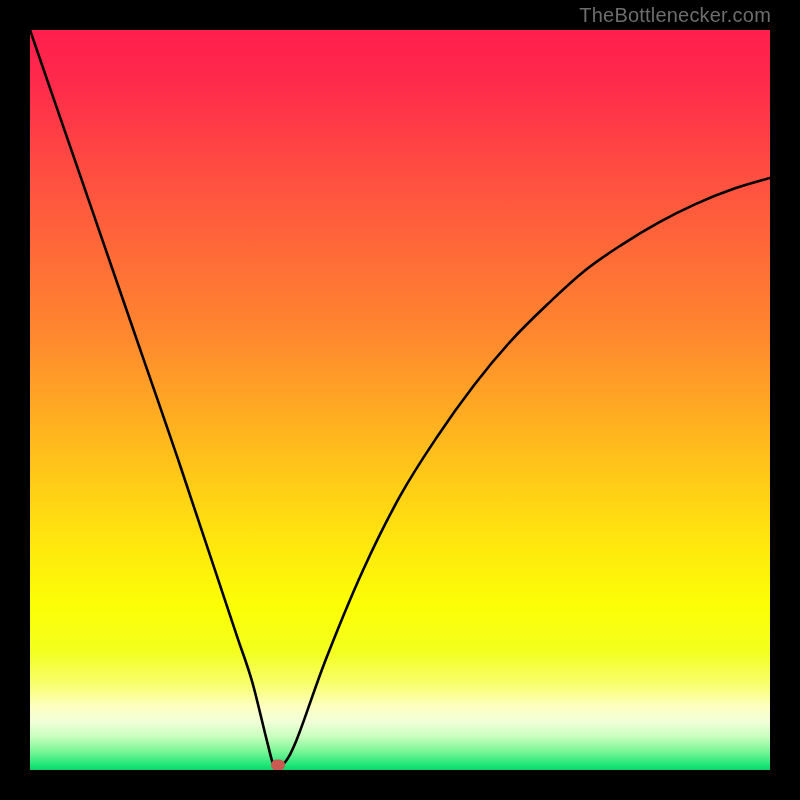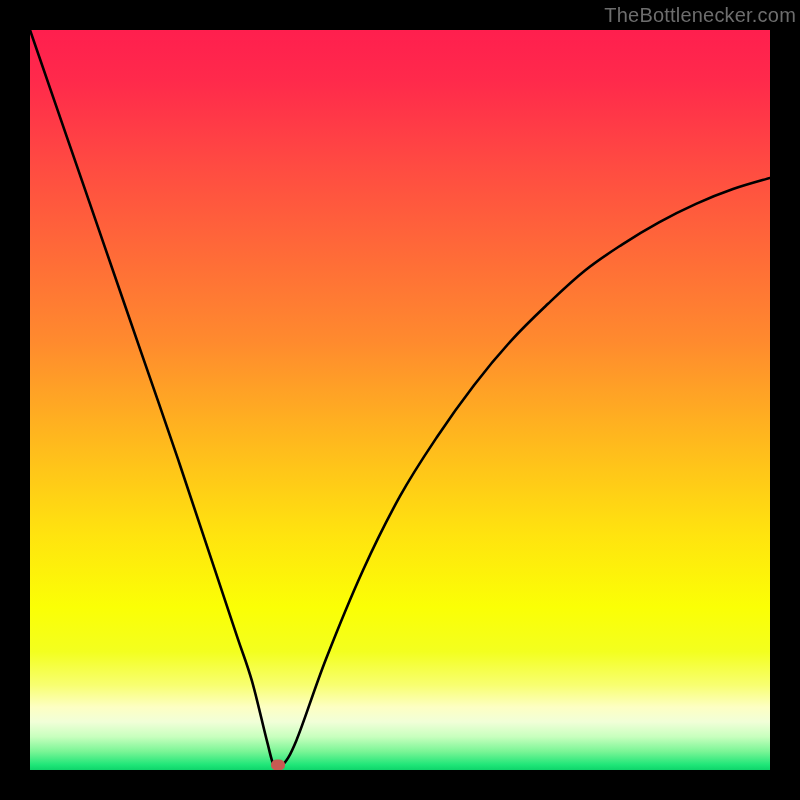--- a/index.html
+++ b/index.html
@@ -31,21 +31,21 @@
   }
   .curve-svg {
     position: absolute;
     inset: 0;
     width: 100%;
     height: 100%;
   }
   .attribution {
     position: absolute;
     top: 4px;
-    right: 4px;
+    right: 29px;
     color: #6d6d6d;
     font-size: 20px;
     letter-spacing: 0.2px;
     user-select: none;
   }
   .dot {
     position: absolute;
     width: 14px;
     height: 11px;
     border-radius: 6px / 5px;

